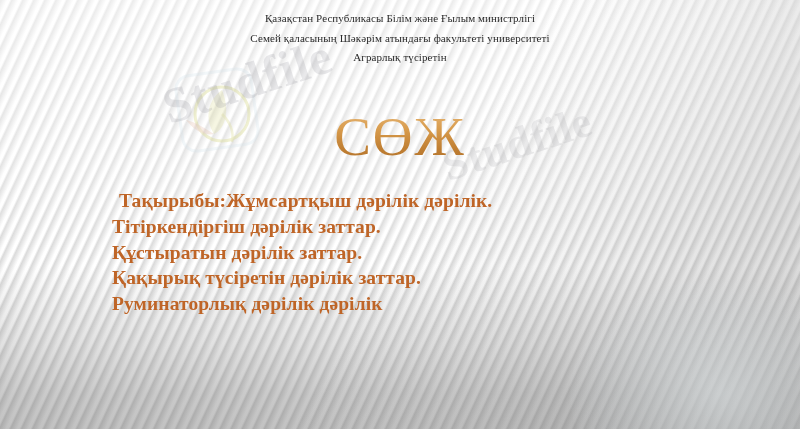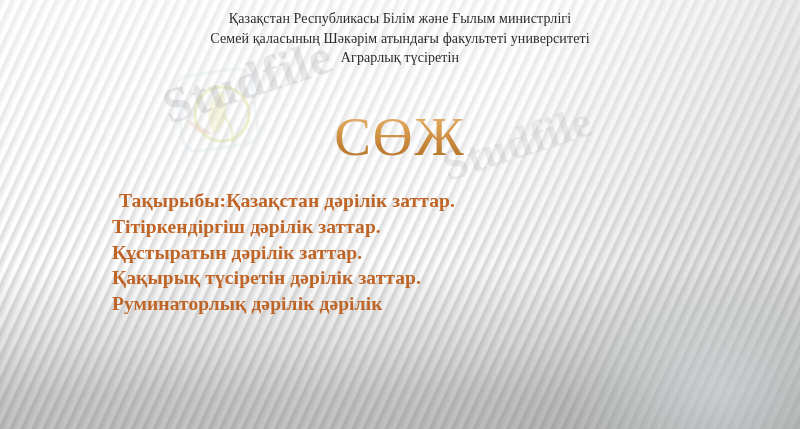--- a/index.html
+++ b/index.html
@@ -102,21 +102,21 @@
   }
 
   
   .header {
     position: absolute;
     left: 0;
     right: 0;
     top: 9px;
     text-align: center;
     color: #2b2b2b;
-    font-size: 14px;
+    font-size: 11px;
     line-height: 19.5px;
     letter-spacing: 0.1px;
   }
   .header div { white-space: nowrap; }
 
   
   .title {
     position: absolute;
     left: 0;
     right: 0;
@@ -172,20 +172,20 @@
 
   <div class="header">
     <div>Қазақстан Республикасы Білім және Ғылым министрлігі</div>
     <div>Семей қаласының Шәкәрім атындағы факультеті университеті</div>
     <div>Аграрлық түсіретін</div>
   </div>
 
   <div class="title">СӨЖ</div>
 
   <div class="body-list">
-    <div class="line indent">Тақырыбы:Қазақстан дәрілік заттар.</div>
+    <div class="line indent">Тақырыбы:Жұмсартқыш дәрілік дәрілік.</div>
     <div class="line">Тітіркендіргіш дәрілік заттар.</div>
     <div class="line">Құстыратын дәрілік заттар.</div>
     <div class="line">Қақырық түсіретін дәрілік заттар.</div>
     <div class="line">Руминаторлық дәрілік дәрілік</div>
   </div>
 
 </div>
 
 </body></html>

